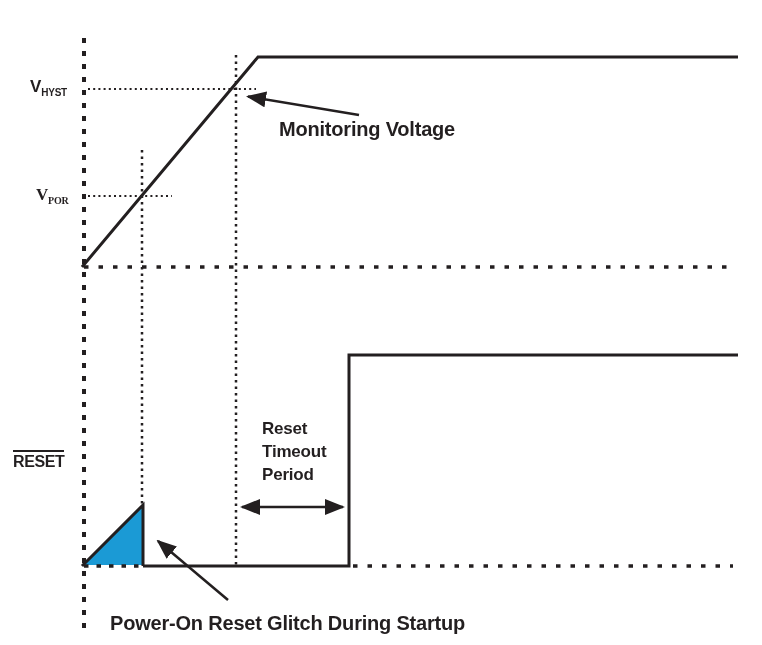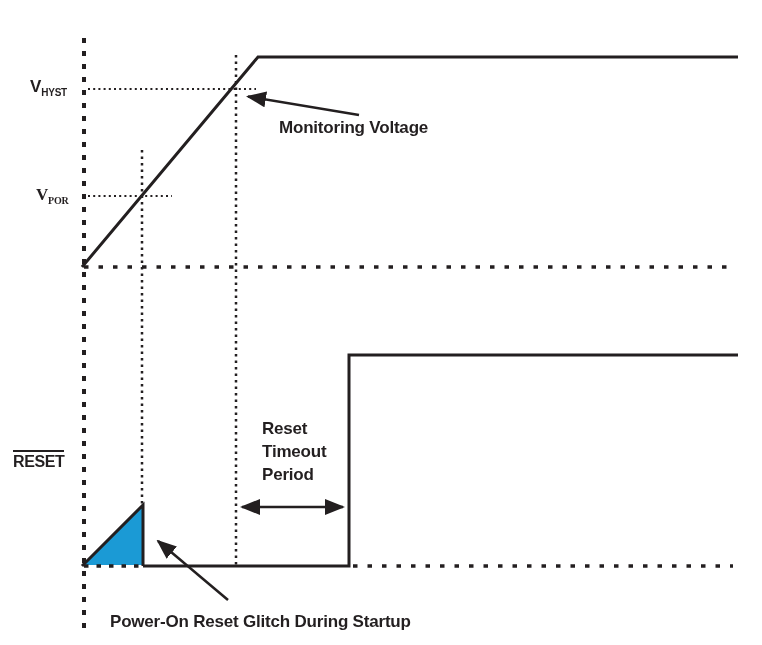--- a/index.html
+++ b/index.html
@@ -26,21 +26,21 @@
   }
   .reset-label{
     font-size:16px;
     letter-spacing:-0.4px;
   }
   .reset-label .overlined{
     display:inline-block;
     border-top:2.5px solid #231f20;
     padding-top:1px;
   }
-  .annot{font-size:17px;}
+  .annot{font-size:20px;}
   .timeout{
     font-size:17px;
     line-height:23px;
     white-space:pre-line;
   }
 </style>
 </head>
 <body>
 
 <div class="stage">

